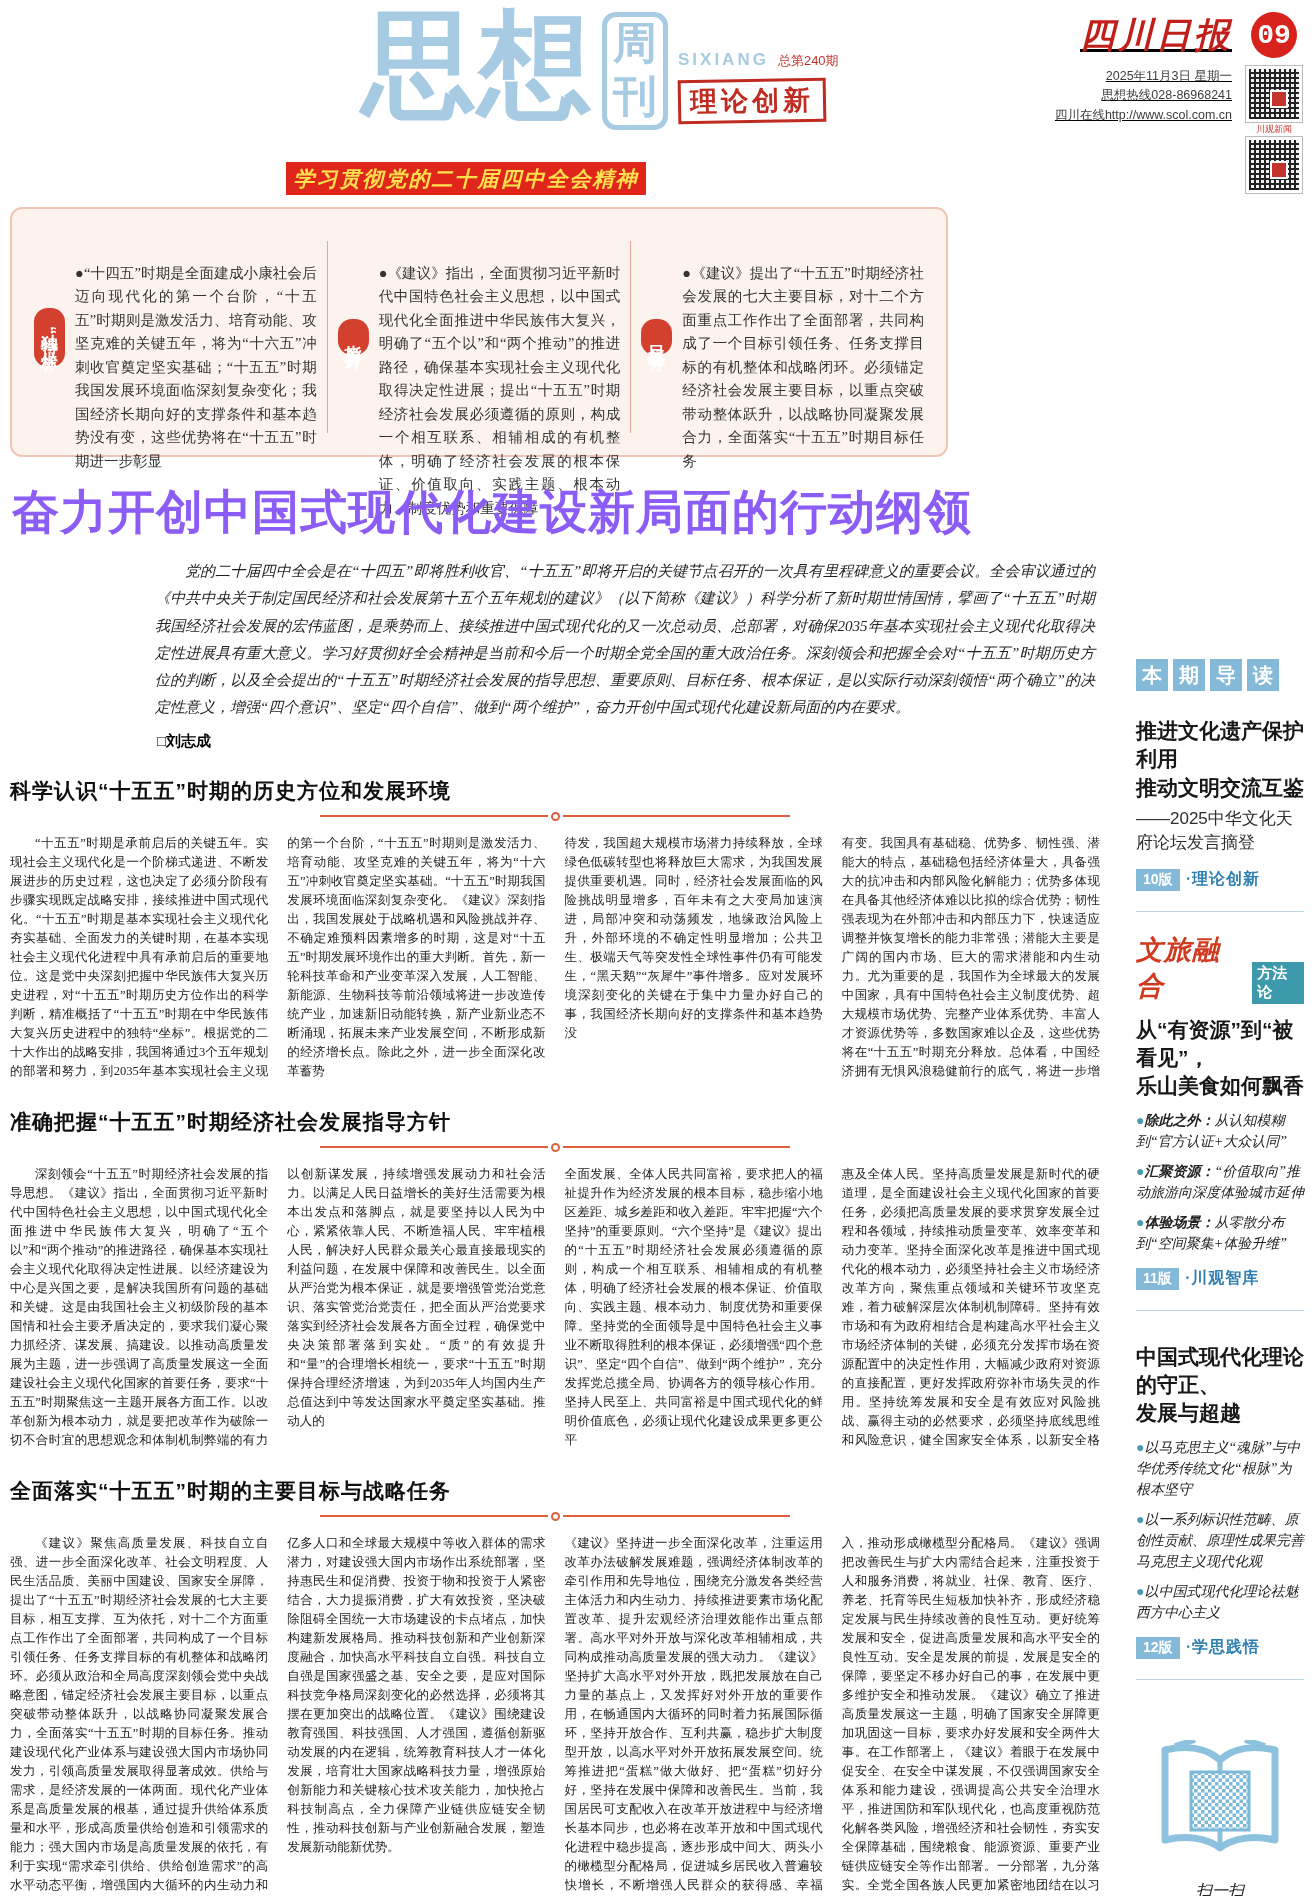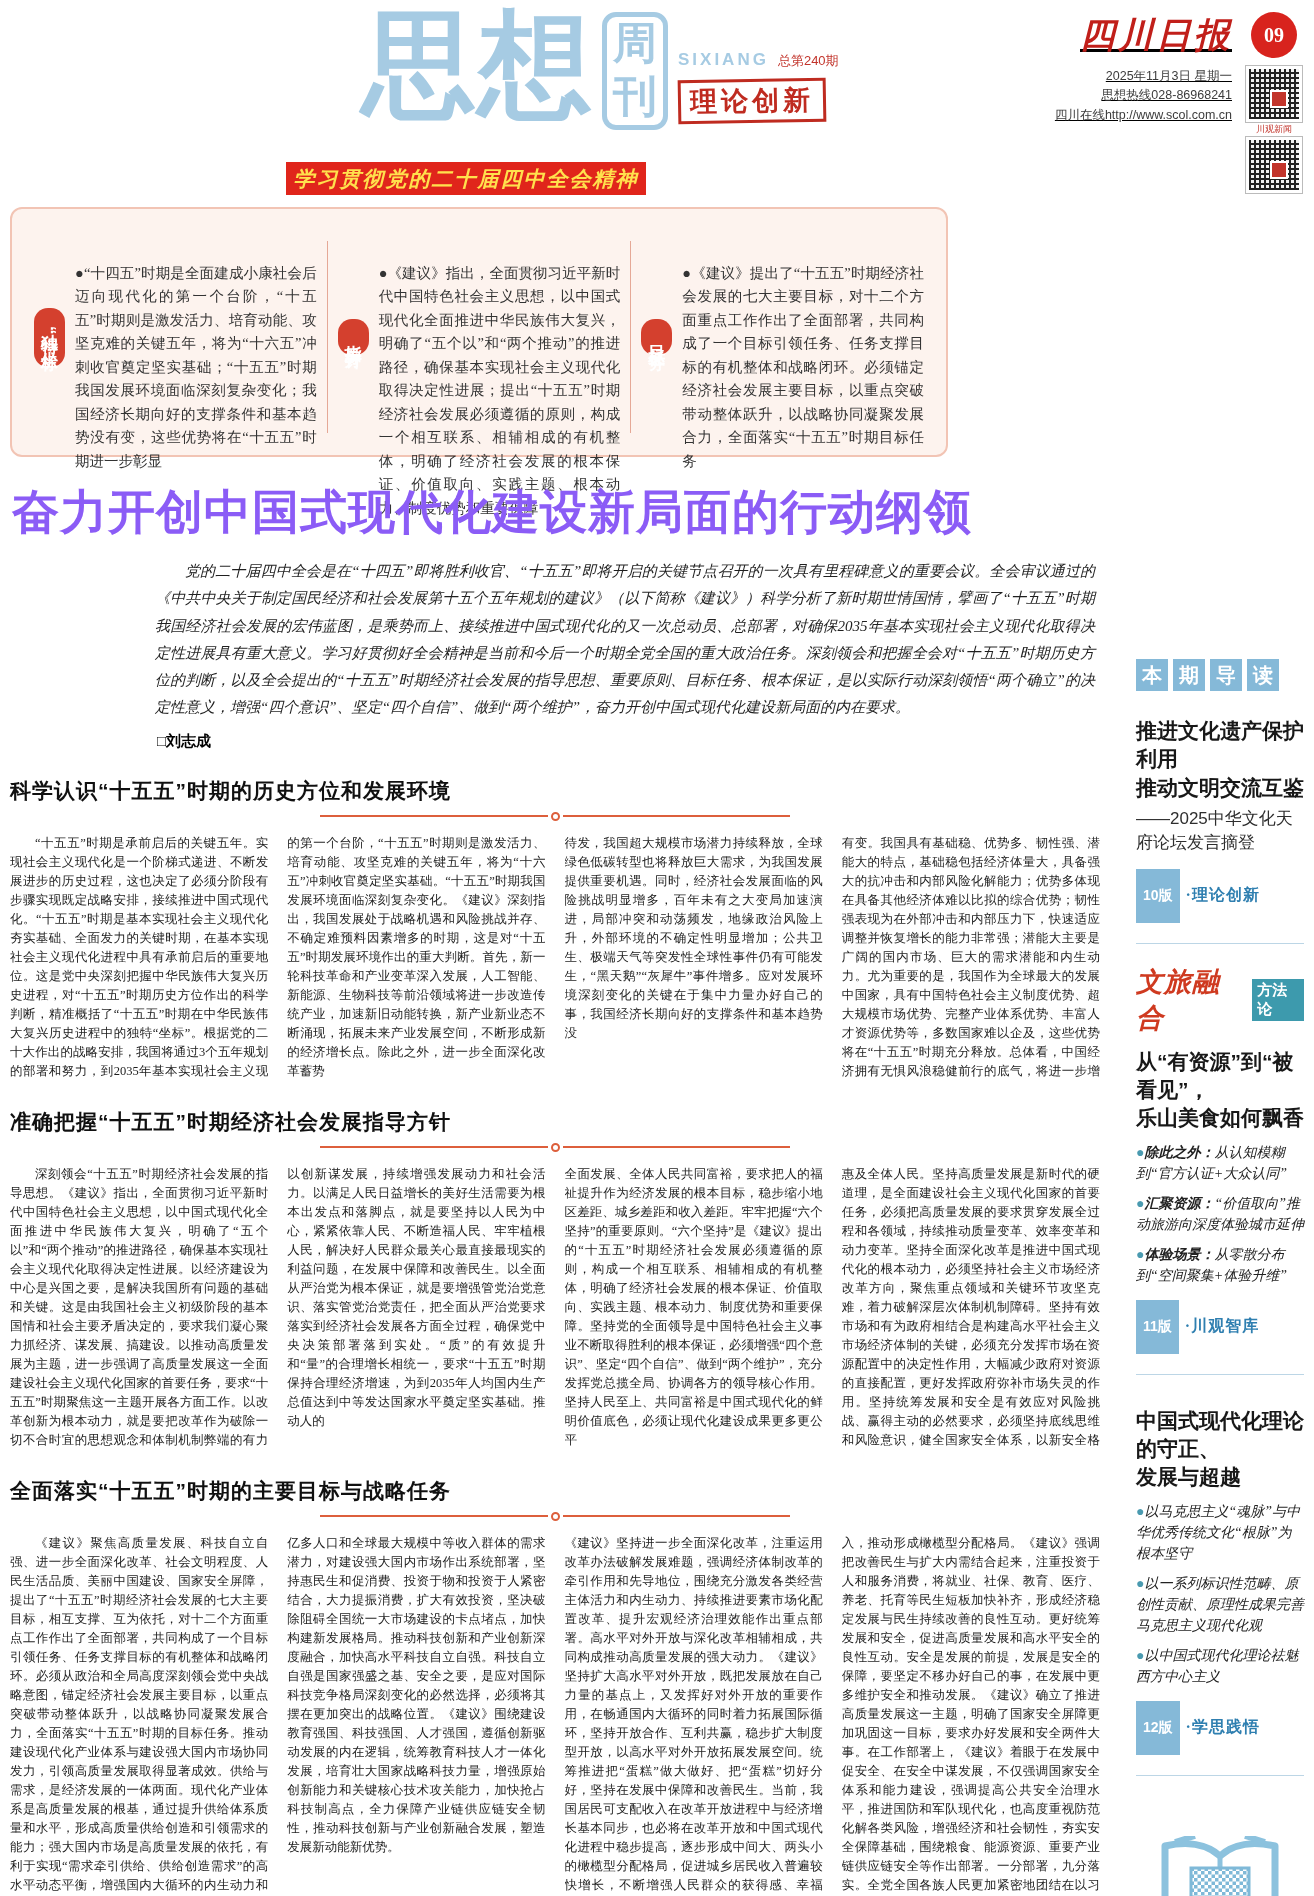--- a/index.html
+++ b/index.html
@@ -18,22 +18,22 @@
   .pinyin { color:#a6cbe3; font-size:17px; font-weight:bold; letter-spacing:3px; font-family:"Liberation Sans",sans-serif; }
   .issue  { color:#c2342b; font-size:13px; margin-left:5px; font-family:"Liberation Sans",sans-serif; }
   .section-stamp { display:inline-block; margin-top:9px; border:3px solid #bf2b20; color:#bf2b20;
                    font-size:27px; font-weight:900; letter-spacing:4px; padding:1px 9px;
                    transform:rotate(-1deg); background:#fff; }
   .masthead { position:absolute; right:10px; top:12px; display:flex; gap:12px; align-items:flex-start; }
   .mast-left { text-align:right;text-decoration:underline; }
   .paper-name { color:#c11f1a; font-size:35px; font-weight:900; font-style:italic; letter-spacing:3px; margin-bottom:8px; }
   .mast-line { font-size:12.5px; color:#3c3c3c; line-height:1.55; font-family:"Liberation Sans",sans-serif; }
   .page-circle { width:46px; height:46px; border-radius:50%; background:#d8231d; color:#fff;
-                 font-size:20px; font-weight:900; display:flex; align-items:center; justify-content:center;
-                 font-family:Liberation Serif, serif; }
+                 font-size:28px; font-weight:900; display:flex; align-items:center; justify-content:center;
+                 font-family:Liberation Mono, monospace; }
   .mast-qrs { width:60px; display:flex; flex-direction:column; align-items:center; gap:3px; margin-top:2px; }
   .qr { width:56px; height:56px; border:3px solid #fff; outline:1px solid #bbb;
         background-image:repeating-linear-gradient(0deg,#222 0 2px,transparent 2px 5px),
                          repeating-linear-gradient(90deg,#222 0 2px,#f2f2f2 2px 5px); position:relative; }
   .qr::after { content:""; position:absolute; left:21px; top:21px; width:14px; height:14px; background:#c2342b; border:2px solid #fff; }
   .qr-caption { font-size:9px; color:#c2342b; line-height:1; }
 
   
   .banner { margin:10px 0 0 286px; width:360px; height:33px; background:#e0251b;
             display:flex; align-items:center; justify-content:center; }
@@ -74,25 +74,25 @@
 
   
   .digest-badge { display:flex; gap:5px; }
   .digest-badge span { width:32px; height:32px; background:#85b9d8; color:#fff; font-size:20px; font-weight:bold;
                        display:flex; align-items:center; justify-content:center; }
   .sb-title { font-family:"Liberation Sans",sans-serif; font-weight:900; font-size:21px; color:#181818;
               line-height:1.35; margin-top:26px; }
   .sb-title.mt0 { margin-top:12px; }
   .sb-sub { font-size:17px; color:#2e2e2e; line-height:1.4; margin-top:5px; font-family:"Liberation Sans",sans-serif; }
   .badge-row { margin-top:14px; display:flex; align-items:center; gap:6px; }
-  .page-badge { background:#85b9d8; color:#fff; font-size:14px; font-weight:bold; padding:18px 7px;
+  .page-badge { background:#85b9d8; color:#fff; font-size:14px; font-weight:bold; padding:2px 7px;
                 font-family:"Liberation Sans",sans-serif; }
   .section-link { color:#2f7fb0; font-weight:bold; font-size:16px; letter-spacing:1px; }
   .sb-divider { height:1px; background:#bcd6e6; margin:20px 0; }
-  .wl-row { display:flex; align-items:center; gap:12px; }
+  .wl-row { display:flex; align-items:flex-end; gap:12px; }
   .wl-logo { color:#cf3a20; font-size:27px; font-weight:900; font-style:italic; letter-spacing:1px; }
   .wl-badge { background:#3d9aad; color:#fff; font-size:15px; font-weight:bold; padding:2px 5px;
               font-family:"Liberation Sans",sans-serif; }
   .sb-bullet { font-size:14px; font-style:italic; line-height:1.5; color:#222; margin-top:9px; }
   .sb-bullet .dotc { color:#4a9ab0; font-style:normal; }
   .sb-bullet .lead { font-weight:bold; }
   .book-qr { margin:40px auto 0; text-align:center; }
   .book-caption { font-size:16px; font-style:italic; color:#222; line-height:1.6; margin-top:8px; }
 </style>
 </head>

